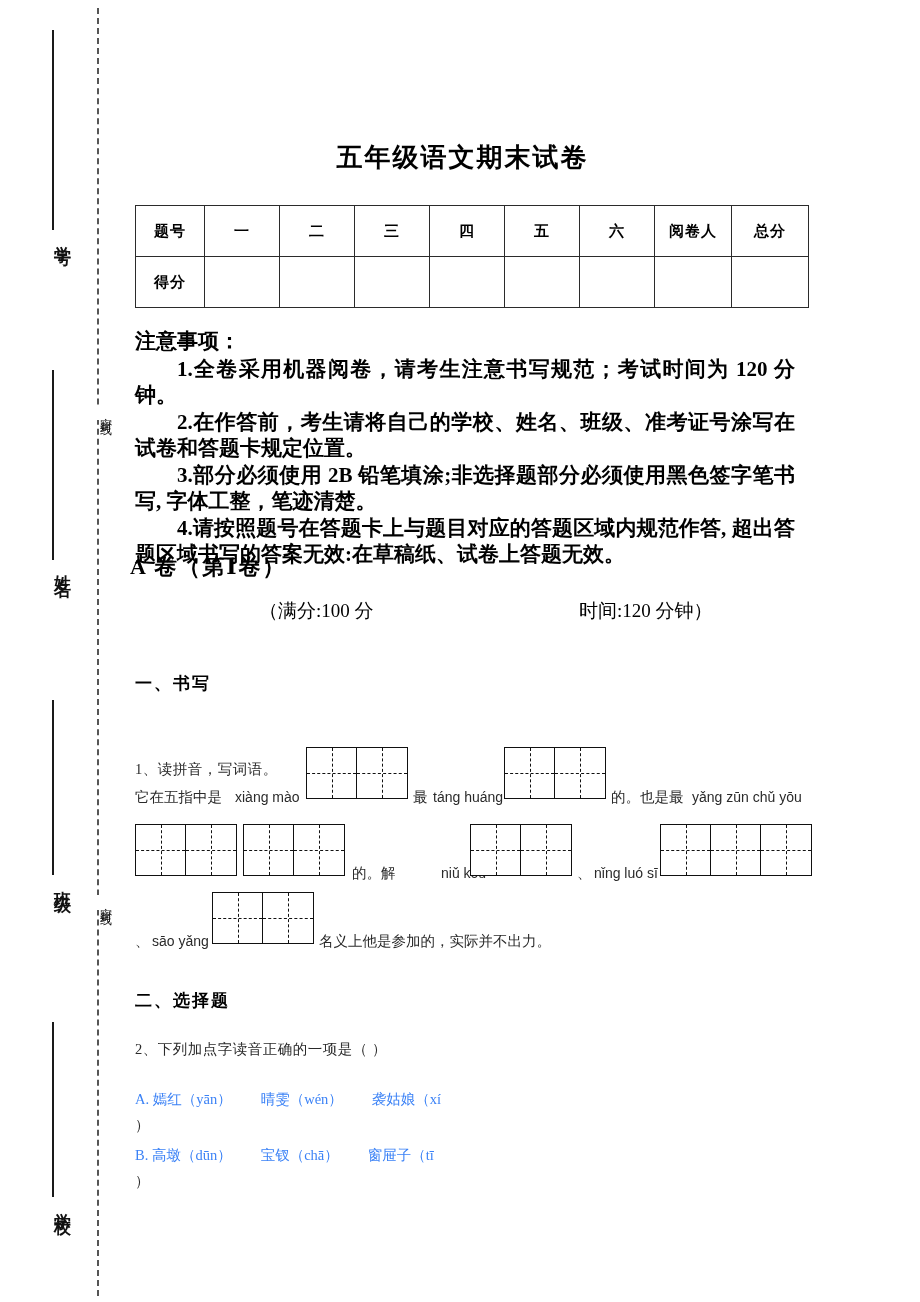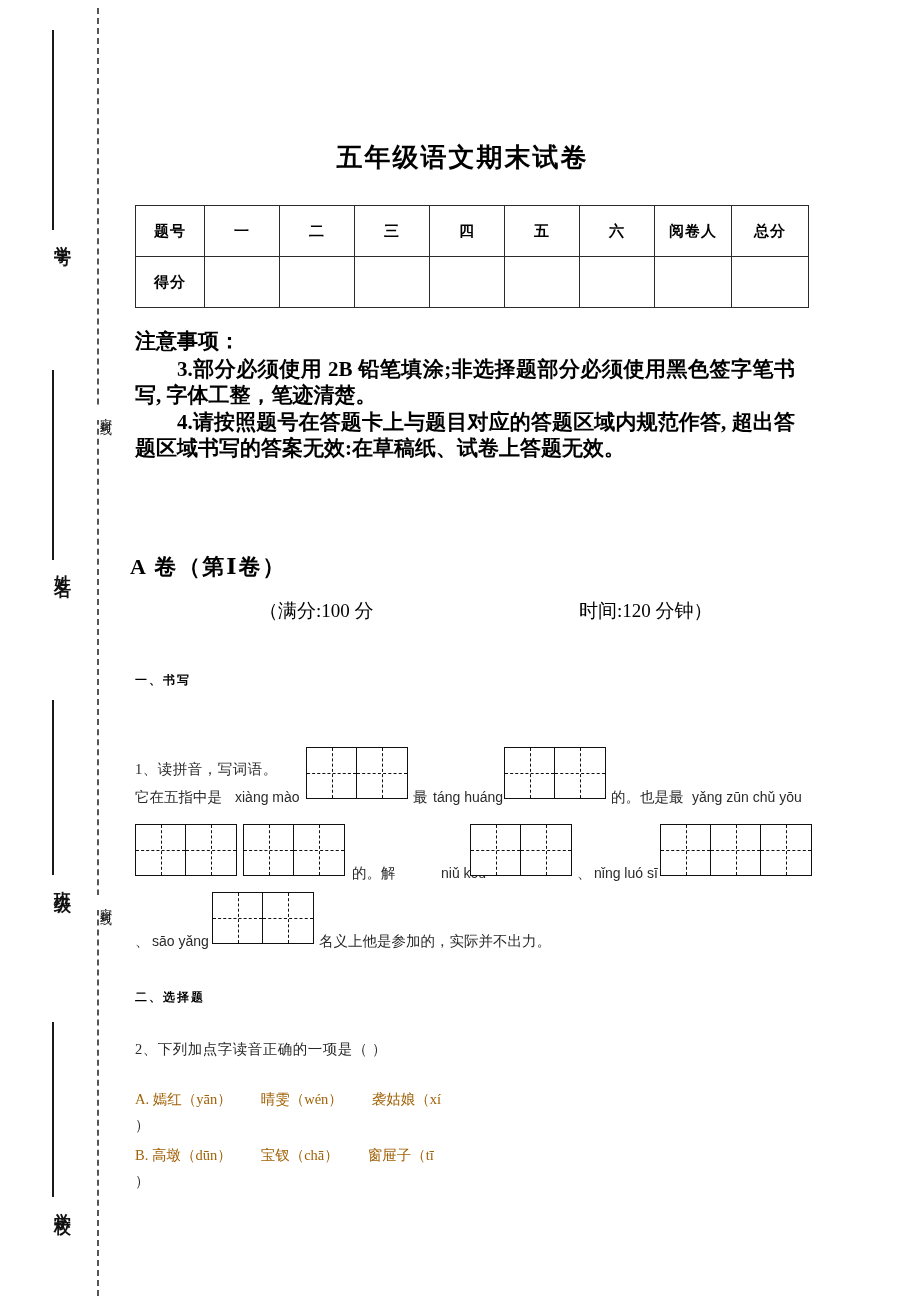--- a/index.html
+++ b/index.html
@@ -151,21 +151,21 @@
   .marks-right {
     position: absolute;
     left: 445px;
     top: 0;
   }
 
   
   .big-head {
     position: absolute;
     left: 5px;
-    font-size: 12px;
+    font-size: 17px;
     font-weight: bold;
     letter-spacing: 2px;
   }
   .q-line {
     position: absolute;
     left: 5px;
     font-size: 14.5px;
     color: #2a2a2a;
     letter-spacing: 0.5px;
   }
@@ -213,21 +213,21 @@
   .run.py {
     font-family: "Liberation Sans", "DejaVu Sans", sans-serif;
     font-size: 14px;
   }
   .run.cn { font-family: "Liberation Serif", "DejaVu Serif", serif; }
 
   .mc-opt {
     position: absolute;
     left: 5px;
     font-size: 14.5px;
-    color: #a16207;
+    color: #3b82f6;
     white-space: nowrap;
     text-align: right;
   }
   .mc-close {
     position: absolute;
     left: 5px;
     font-size: 14.5px;
     color: #2a2a2a;
   }
 </style>
@@ -279,20 +279,22 @@
       <td></td>
       <td></td>
       <td></td>
       <td></td>
     </tr>
   </tbody>
     </table>
 
   <div class="notice">
     <p class="n-title">注意事项：</p>
+    <p class="ind">1.全卷采用机器阅卷，请考生注意书写规范；考试时间为 120 分钟。</p>
+    <p class="ind">2.在作答前，考生请将自己的学校、姓名、班级、准考证号涂写在试卷和答题卡规定位置。</p>
     <p class="ind">3.部分必须使用 2B 铅笔填涂;非选择题部分必须使用黑色签字笔书写, 字体工整，笔迹清楚。</p>
     <p class="ind">4.请按照题号在答题卡上与题目对应的答题区域内规范作答, 超出答题区域书写的答案无效:在草稿纸、试卷上答题无效。</p>
   </div>
 
   <div class="section-a">A 卷（第Ⅰ卷）</div>
   <div class="marks-line">
     <span class="marks-left">（满分:100 分</span>
     <span class="marks-right">时间:120 分钟）</span>
   </div>
 

